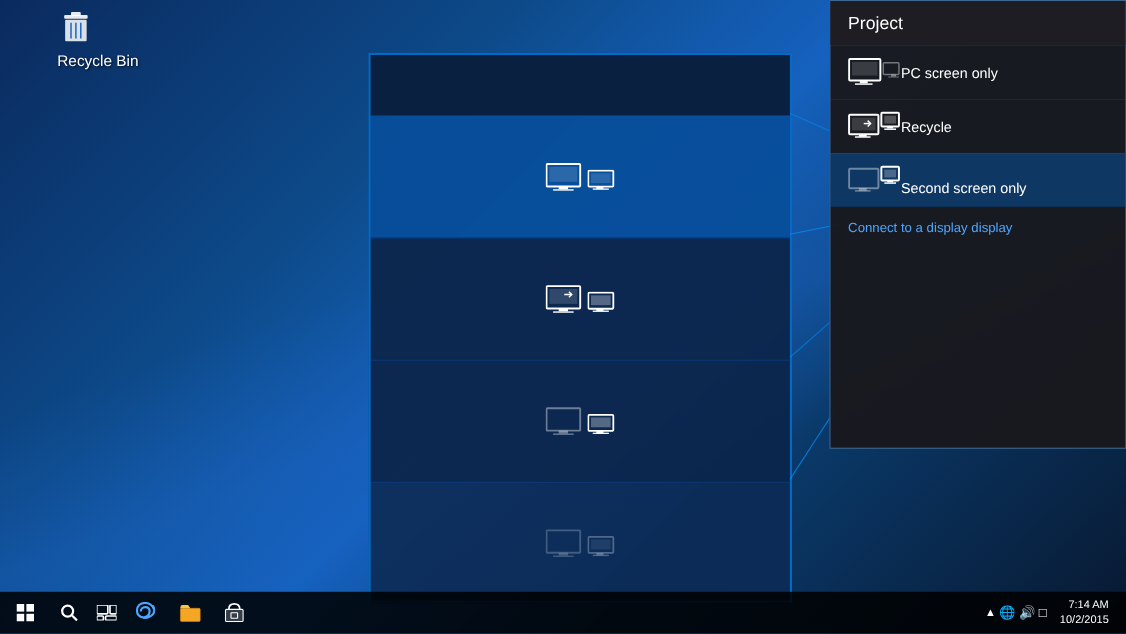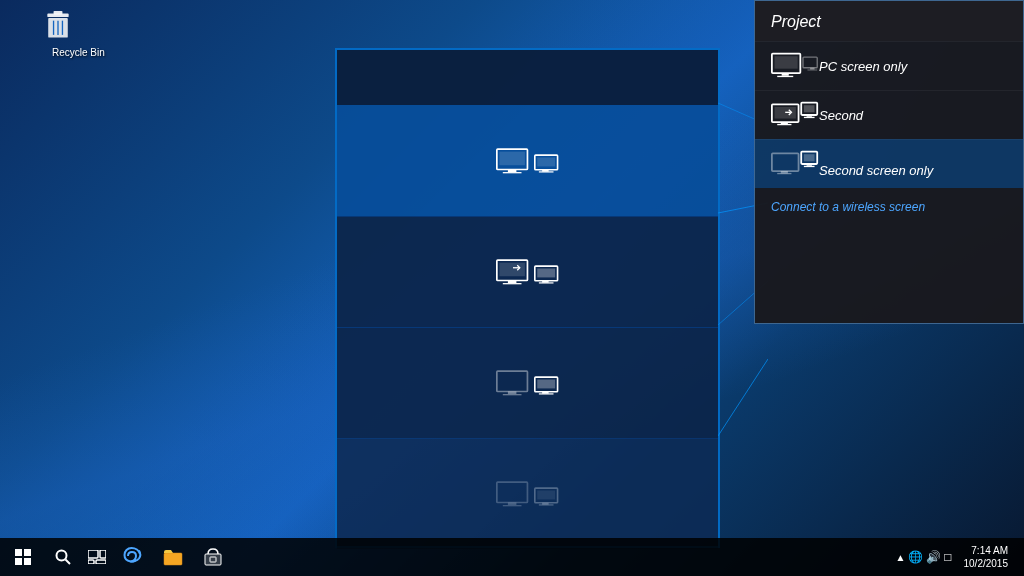--- a/index.html
+++ b/index.html
@@ -50,21 +50,21 @@
       justify-content: center;
     }
 
     .recycle-bin-icon svg {
       width: 32px;
       height: 32px;
     }
 
     .recycle-bin-label {
       color: white;
-      font-size: 10px;
+      font-size: 14px;
       text-shadow: 1px 1px 2px rgba(0,0,0,0.8);
       text-align: center;
       padding-left: 40px;
     }
 
     
     .taskbar {
       position: absolute;
       bottom: 0;
       left: 0;
@@ -144,25 +144,24 @@
       line-height: 1.3;
       padding: 0 8px;
     }
 
     
     .project-panel {
       position: absolute;
       top: 0;
       right: 0;
       width: 270px;
-      height: 324px;
+      height: 408px;
       background: rgba(25,25,30,0.97);
       border: 1px solid rgba(100,180,255,0.5);
       z-index: 50;
-      font-style: italic;
     }
 
     .project-title {
       color: white;
       font-size: 16px;
       font-weight: 300;
       padding: 12px 16px 10px;
       background: rgba(30,30,36,0.98);
     }
 
@@ -374,38 +373,38 @@
       <rect x="4" y="6" width="24" height="13" fill="rgba(255,255,255,0.15)"></rect>
       <line x1="16" y1="12" x2="22" y2="12" stroke="white" stroke-width="1.5"></line>
       <polyline points="20,9 23,12 20,15" stroke="white" stroke-width="1.5" fill="none"></polyline>
       <rect x="11" y="23" width="8" height="2.5" fill="white"></rect>
       <rect x="7" y="25" width="16" height="1.5" fill="white"></rect>
       <rect x="34" y="1" width="18" height="14" rx="1" stroke="white" stroke-width="2" fill="none"></rect>
       <rect x="37" y="4" width="12" height="8" fill="rgba(255,255,255,0.25)"></rect>
       <rect x="40" y="15" width="6" height="2" fill="white"></rect>
       <rect x="37" y="17" width="12" height="1.5" fill="white"></rect>
     </svg>
-    <span>Second</span>
+    <span>Recycle</span>
   </div>
 
   <div class="project-option active">
     <svg class="project-option-icon" viewBox="0 0 54 30" fill="none">
       <rect x="1" y="3" width="30" height="20" rx="1" stroke="rgba(255,255,255,0.4)" stroke-width="2" fill="none"></rect>
       <rect x="11" y="23" width="8" height="2.5" fill="rgba(255,255,255,0.4)"></rect>
       <rect x="7" y="25" width="16" height="1.5" fill="rgba(255,255,255,0.4)"></rect>
       <rect x="34" y="1" width="18" height="14" rx="1" stroke="white" stroke-width="2" fill="none"></rect>
       <rect x="37" y="4" width="12" height="8" fill="rgba(255,255,255,0.25)"></rect>
       <rect x="40" y="15" width="6" height="2" fill="white"></rect>
       <rect x="37" y="17" width="12" height="1.5" fill="white"></rect>
     </svg>
     <span>Second screen only</span>
   </div>
 
   <div class="connect-wireless">
-    <span>Connect to a wireless screen</span>
+    <span>Connect to a display display</span>
   </div>
 </div>
 
 <div class="taskbar">
 
   <div class="taskbar-start">
     <svg width="16" height="16" viewBox="0 0 16 16" fill="white">
       <rect x="0" y="0" width="7" height="7"></rect>
       <rect x="9" y="0" width="7" height="7"></rect>
       <rect x="0" y="9" width="7" height="7"></rect>

